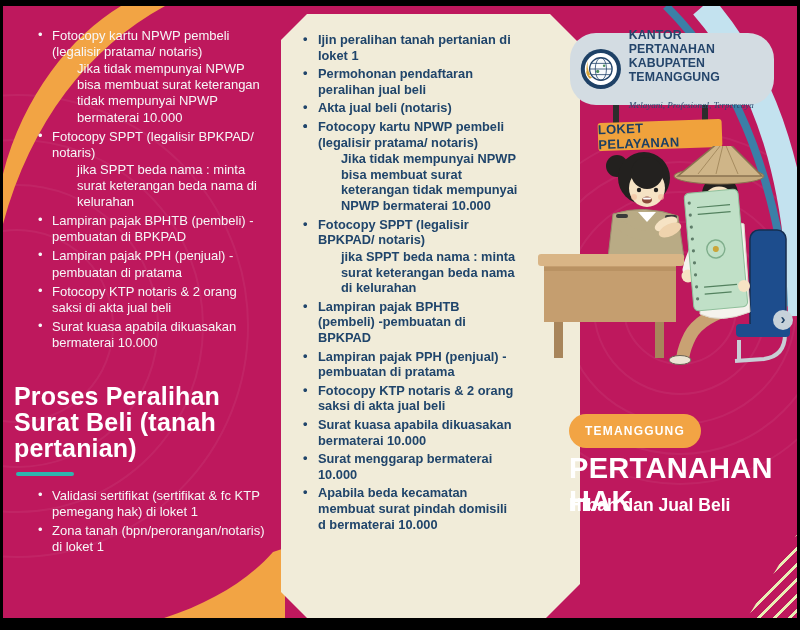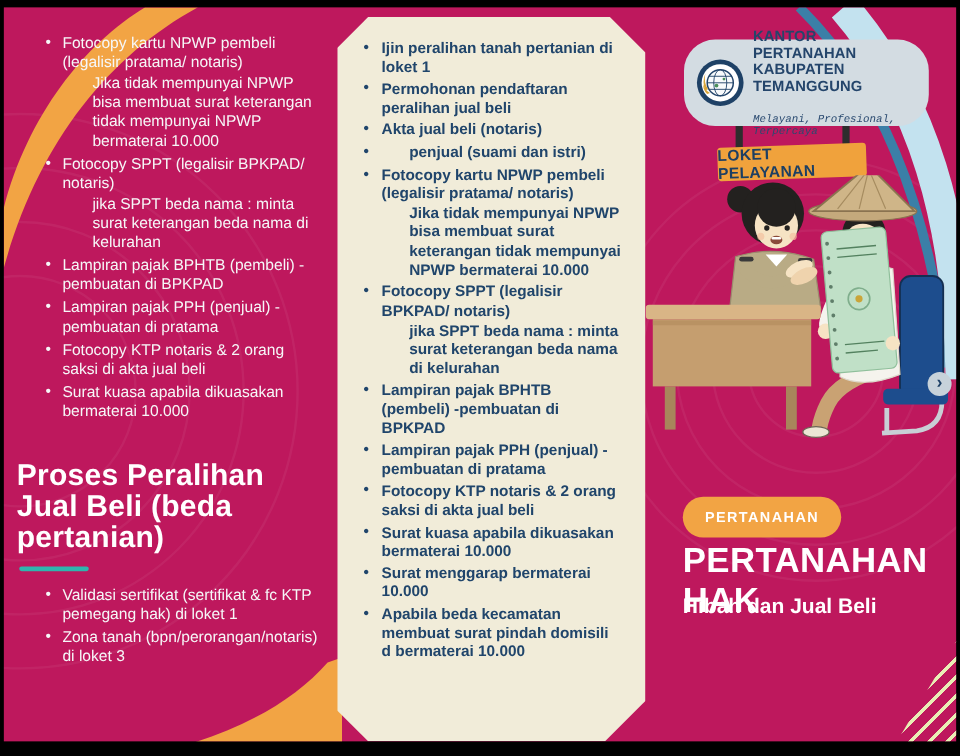--- a/index.html
+++ b/index.html
@@ -16,31 +16,31 @@
   #list-left-top{left:33px;top:22px;width:232px;}
   #list-left-bottom{left:33px;top:482px;width:230px;}
   #left-heading{position:absolute;left:11px;top:377px;width:250px;color:#fff;
        font-size:25px;font-weight:800;line-height:1.04;letter-spacing:0.2px;}
   #teal-underline{position:absolute;left:13px;top:466px;width:58px;height:4px;background:#2fb5ae;border-radius:2px;}
   
   .swoosh{position:absolute;pointer-events:none;}
   
   #req-card{position:absolute;left:278px;top:8px;width:257px;height:604px;background:#f1ecd9;
        clip-path:polygon(26px 0,calc(100% - 30px) 0,100% 30px,100% calc(100% - 34px),
-       calc(100% - 34px) 100%,26px 100%,0 calc(100% - 26px),0 26px);z-index:5;}
+       calc(100% - 34px) 100%,26px 100%,0 calc(100% - 26px),0 26px);z-index:5;padding-left:42px;}
   .dark-list{color:#20456b;font-size:12.8px;line-height:1.22;font-weight:bold;}
   .dark-list{left:20px;top:18px;width:216px;}
   .dark-list li{margin-bottom:3px;padding-left:17px;}
   .dark-list .sub{margin-left:23px;width:185px;margin-top:1px;}
   
   #logo-card{position:absolute;left:567px;top:27px;width:204px;height:72px;background:#d3dce2;
        border-radius:26px;display:flex;align-items:center;padding:0 8px 0 10px;box-sizing:border-box;z-index:8;}
   #logo-text{margin-left:7px;}
   .logo-line{color:#24456b;font-size:12.3px;font-weight:bold;line-height:1.15;letter-spacing:0.1px;}
-  #logo-tagline{color:#2a4a70;font-size:9px;font-style:italic;font-family:Liberation Mono, monospace;margin-top:16px;}
+  #logo-tagline{color:#2a4a70;font-size:9px;font-style:italic;font-family:Liberation Serif, serif;margin-top:16px;}
   .sign-post{position:absolute;width:6px;height:26px;background:#2d2d2d;z-index:6;}
   #loket-sign{position:absolute;left:595px;top:115px;width:124px;height:28px;background:#f0a23c;
        border-radius:3px;transform:rotate(-2deg);display:flex;align-items:center;justify-content:center;
        color:#1d3f63;font-weight:800;font-size:13px;letter-spacing:0.3px;z-index:6;}
   #illustration{position:absolute;left:535px;top:140px;z-index:6;}
   #badge{position:absolute;left:566px;top:408px;width:132px;height:34px;background:#f2a444;border-radius:17px;
        display:flex;align-items:center;justify-content:center;color:#fff;font-weight:800;font-size:12px;
        letter-spacing:1.2px;z-index:6;}
   #main-title{position:absolute;left:566px;top:446px;color:#fff;font-size:29px;font-weight:800;
        letter-spacing:0.3px;z-index:6;}
@@ -100,44 +100,43 @@
       <li>
         <div>Lampiran pajak PPH (penjual) - pembuatan di pratama</div>
       </li>
       <li>
         <div>Fotocopy KTP notaris &amp; 2 orang saksi di akta jual beli</div>
       </li>
       <li>
         <div>Surat kuasa apabila dikuasakan bermaterai 10.000</div>
       </li>
     </ul>
-  <div id="left-heading">Proses Peralihan Jual Beli (beda pertanian)</div>
+  <div id="left-heading">Proses Peralihan Surat Beli (tanah pertanian)</div>
   <div id="teal-underline"></div>
   <ul id="list-left-bottom" class="blist light">
       <li>
         <div>Validasi sertifikat (sertifikat &amp; fc KTP pemegang hak) di loket 1</div>
       </li>
       <li>
-        <div>Zona tanah (bpn/perorangan/notaris) di loket 3</div>
+        <div>Zona tanah (bpn/perorangan/notaris) di loket 1</div>
       </li>
     </ul>
 
   <div id="req-card">
     <ul class="blist dark-list" style="position:absolute;">
         <li>
           <div>Ijin peralihan tanah pertanian di loket 1</div>
         </li>
         <li>
           <div>Permohonan pendaftaran peralihan jual beli</div>
         </li>
         <li>
           <div>Akta jual beli (notaris)</div>
         </li>
         <li>
-          <div class="sub">penjual (suami dan istri)</div>
         </li>
         <li>
           <div>Fotocopy kartu NPWP pembeli (legalisir pratama/ notaris)</div>
           <div class="sub">Jika tidak mempunyai NPWP bisa membuat surat keterangan tidak mempunyai NPWP bermaterai 10.000</div>
         </li>
         <li>
           <div>Fotocopy SPPT (legalisir BPKPAD/ notaris)</div>
           <div class="sub">jika SPPT beda nama : minta surat keterangan beda nama di kelurahan</div>
         </li>
         <li>
@@ -253,21 +252,21 @@
 
     <g>
       <rect x="16" y="176" width="9" height="36" fill="#a8855b"></rect>
       <rect x="117" y="176" width="9" height="36" fill="#a8855b"></rect>
       <rect x="6" y="120" width="132" height="56" fill="#c59e6f"></rect>
       <rect x="0" y="108" width="146" height="12" rx="3" fill="#d9b586"></rect>
       <rect x="6" y="121" width="132" height="4" fill="#b08a5c" opacity="0.6"></rect>
     </g>
   </svg>
 
-  <div id="badge">PERTANAHAN</div>
+  <div id="badge">TEMANGGUNG</div>
   <div id="main-title">PERTANAHAN HAK</div>
   <div id="main-subtitle">Hibah dan Jual Beli</div>
 
   <div id="stripes"></div>
 
   <div id="next-btn">
     <span>›</span>
   </div>
 </div>
 

